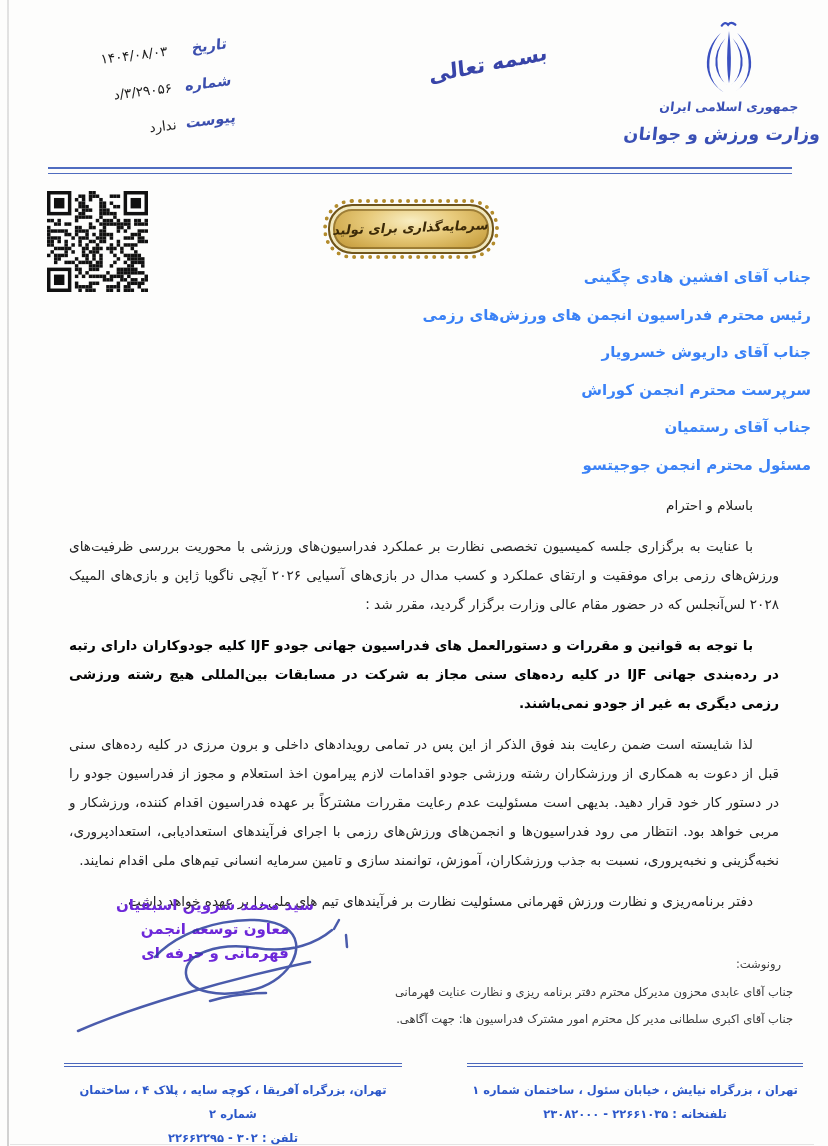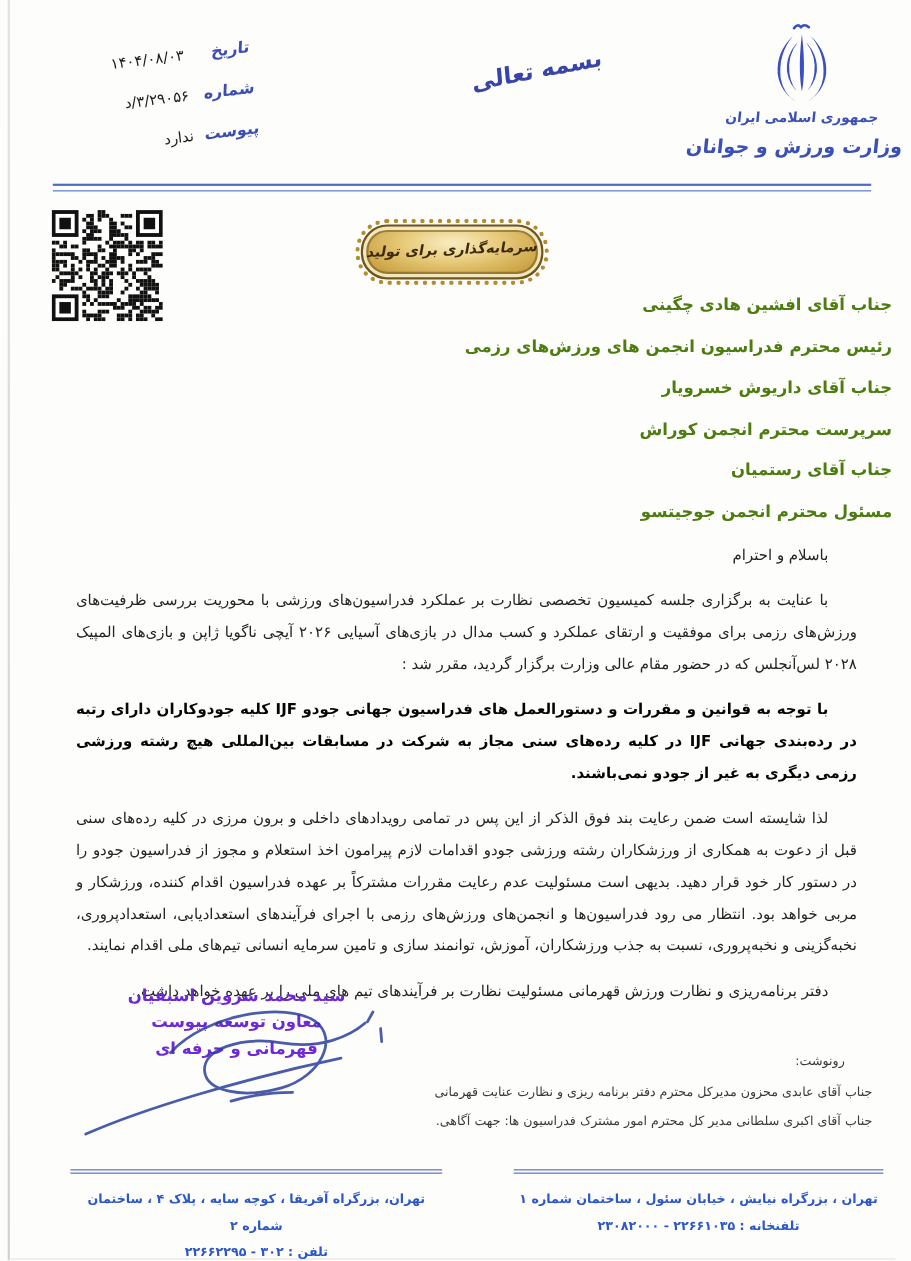--- a/index.html
+++ b/index.html
@@ -37,38 +37,38 @@
     border-radius:24px;
     background:radial-gradient(ellipse at 50% 32%,#f8edc2 0%,#e8cb7c 38%,#cfa94c 72%,#b78d33 100%);
     border:2px solid #6f551c;
     outline:4px dotted #b38c2d;outline-offset:1px;
     box-shadow:inset 0 0 0 3px rgba(255,250,215,.85), inset 0 0 0 5px rgba(112,82,24,.55);}
   .stamp-text{line-height:44px;text-align:center;font-size:13px;font-weight:bold;
     color:#3c2a08;transform:skewX(-12deg) rotate(-2deg);}
 
   
   .recipients{position:absolute;top:259px;right:17px;text-align:right;
-    font-weight:bold;font-size:15px;line-height:37.5px;color:#4d7c0f;}
+    font-weight:bold;font-size:15px;line-height:37.5px;color:#3b82f6;}
 
   
   .body-text{position:absolute;top:479px;right:37px;left:57px;
     font-size:13.6px;line-height:29px;text-align:justify;color:#242424;}
   .body-text p{margin:12px;text-indent:26px;}
   .salutation{text-indent:0;}
   .p-bold{font-weight:bold;color:#050505;}
 
   
   .sig-block{position:absolute;left:96px;top:893px;width:238px;text-align:center;
     font-weight:bold;font-size:15px;line-height:24px;color:#6d28d9;}
   .sig-scribble{position:absolute;left:60px;top:903px;width:305px;height:140px;pointer-events:none;}
 
   
   .cc{position:absolute;top:951px;right:35px;text-align:right;
     font-size:11.5px;line-height:27.5px;color:#3a3a3a;}
-  .cc-label{margin-right:25px;}
+  .cc-label{margin-right:12px;}
 
   
   .footer-col{position:absolute;top:1063px;border-top:4px double #4a67bd;
     padding-top:11px;text-align:center;color:#2b57c9;font-weight:bold;
     font-size:11.5px;line-height:24px;}
   .footer-left{left:64px;width:338px;}
   .footer-right{left:467px;width:336px;}
 </style>
 </head>
 <body>
@@ -453,21 +453,21 @@
 <div class="body-text">
   <p class="salutation">باسلام و احترام</p>
   <p>با عنایت به برگزاری جلسه کمیسیون تخصصی نظارت بر عملکرد فدراسیون‌های ورزشی با محوریت بررسی ظرفیت‌های ورزش‌های رزمی برای موفقیت و ارتقای عملکرد و کسب مدال در بازی‌های آسیایی ۲۰۲۶ آیچی ناگویا ژاپن و بازی‌های المپیک ۲۰۲۸ لس‌آنجلس که در حضور مقام عالی وزارت برگزار گردید، مقرر شد :</p>
   <p class="p-bold">با توجه به قوانین و مقررات و دستورالعمل های فدراسیون جهانی جودو IJF کلیه جودوکاران دارای رتبه در رده‌بندی جهانی IJF در کلیه رده‌های سنی مجاز به شرکت در مسابقات بین‌المللی هیچ رشته ورزشی رزمی دیگری به غیر از جودو نمی‌باشند.</p>
   <p>لذا شایسته است ضمن رعایت بند فوق الذکر از این پس در تمامی رویدادهای داخلی و برون مرزی در کلیه رده‌های سنی قبل از دعوت به همکاری از ورزشکاران رشته ورزشی جودو اقدامات لازم پیرامون اخذ استعلام و مجوز از فدراسیون جودو را در دستور کار خود قرار دهید. بدیهی است مسئولیت عدم رعایت مقررات مشترکاً بر عهده فدراسیون اقدام کننده، ورزشکار و مربی خواهد بود. انتظار می رود فدراسیون‌ها و انجمن‌های ورزش‌های رزمی با اجرای فرآیندهای استعدادیابی، استعدادپروری، نخبه‌گزینی و نخبه‌پروری، نسبت به جذب ورزشکاران، آموزش، توانمند سازی و تامین سرمایه انسانی تیم‌های ملی اقدام نمایند.</p>
   <p>دفتر برنامه‌ریزی و نظارت ورزش قهرمانی مسئولیت نظارت بر فرآیندهای تیم های ملی را بر عهده خواهد داشت.</p>
 </div>
 
 <div class="sig-block">
   <div>سید محمد شروین اسبقیان</div>
-  <div>معاون توسعه پیوست</div>
+  <div>معاون توسعه انجمن</div>
   <div>قهرمانی و حرفه ای</div>
 </div>
 <svg class="sig-scribble" viewBox="0 0 305 140" aria-hidden="true">
   <g stroke="#2b3f9e" stroke-width="2.5" fill="none" stroke-linecap="round" opacity="0.85">
     <path d="M95 54 C128 18 200 8 226 25 C249 41 231 76 196 86 C160 96 128 89 126 71 C124 51 158 39 196 45 C232 51 258 39 272 27"></path>
     <path d="M274 26 l5 -9"></path>
     <path d="M286 32 l1 12"></path>
     <path d="M18 128 C70 105 160 78 250 59"></path>
     <path d="M150 98 C170 92 190 90 206 90"></path>
   </g>

